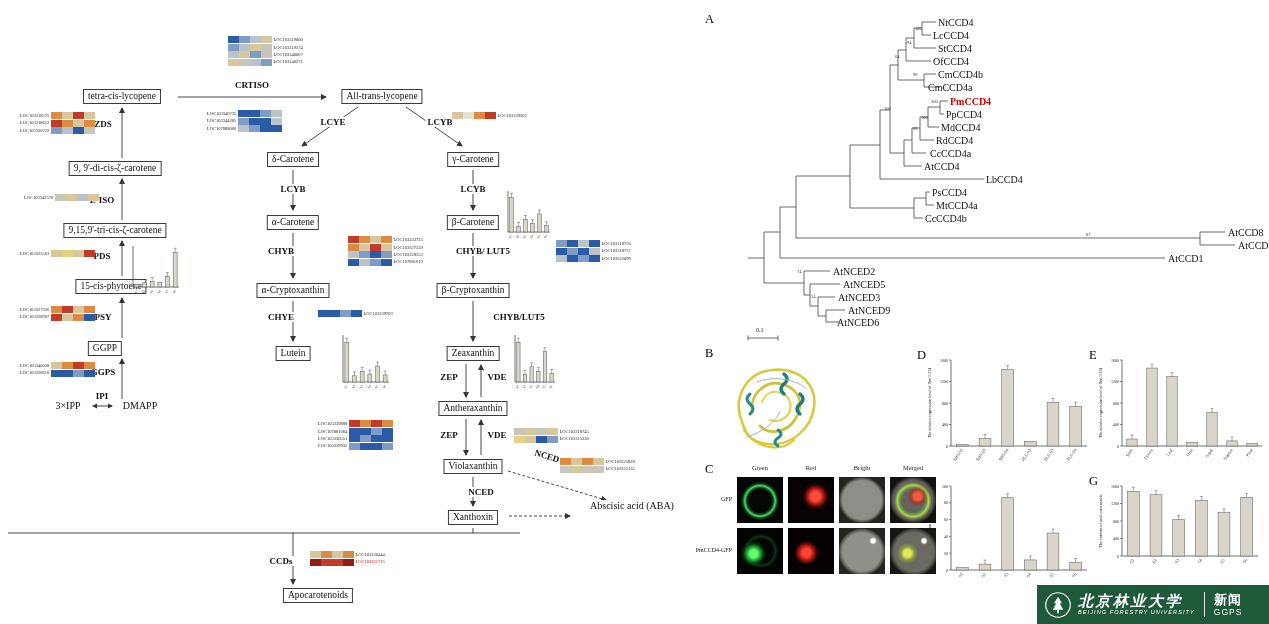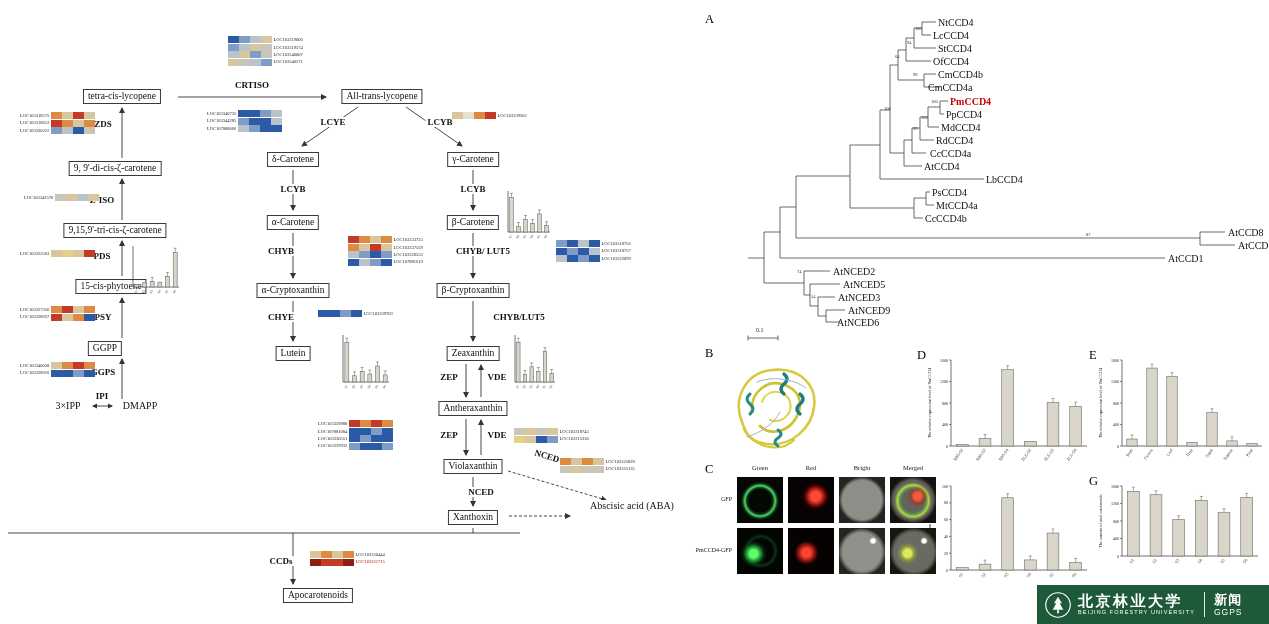--- a/index.html
+++ b/index.html
@@ -50,21 +50,21 @@
   .c-merged2{background:
     radial-gradient(circle at 74% 28%, #ffffff 0 4%, rgba(0,0,0,0) 8%),
     radial-gradient(circle at 38% 55%, rgba(230,240,90,0.95) 0 10%, rgba(150,180,50,0.6) 18%, rgba(0,0,0,0) 28%),
     radial-gradient(circle at 52% 52%, #6a6a62 0 58%, #42423a 66%, #161612 72%), #0c0c08;}
   
   .chart{position:absolute;}
   
   #banner{position:absolute;left:1037px;top:585px;width:232px;height:39px;background:#1e5a3a;z-index:9;
           display:flex;align-items:center;gap:6px;padding-left:7px;box-sizing:border-box;
           font-family:"Liberation Sans",sans-serif;color:#fff;}
-  .uni-col{display:flex;flex-direction:column;line-height:1;}
+  .uni-col{display:flex;flex-direction:column;line-height:1;font-style:italic;}
   .uni-cn{font-size:15px;font-weight:bold;letter-spacing:2.5px;white-space:nowrap;}
   .uni-en{font-size:5.5px;letter-spacing:1.1px;margin-top:2px;white-space:nowrap;}
   .divider{width:1px;height:25px;background:rgba(255,255,255,0.85);margin:0 3px;}
   .news-col{display:flex;flex-direction:column;align-items:center;line-height:1;}
   .news-cn{font-size:13px;font-weight:bold;letter-spacing:1px;}
   .news-en{font-size:8.5px;letter-spacing:1px;margin-top:2px;}
 </style>
 </head>
 <body>
 

